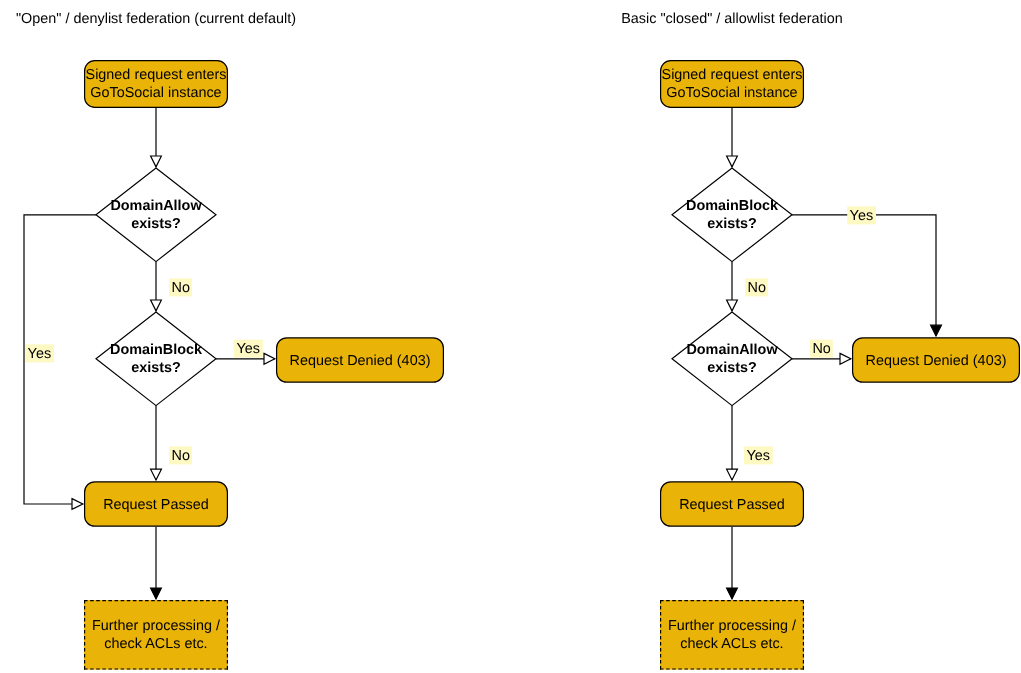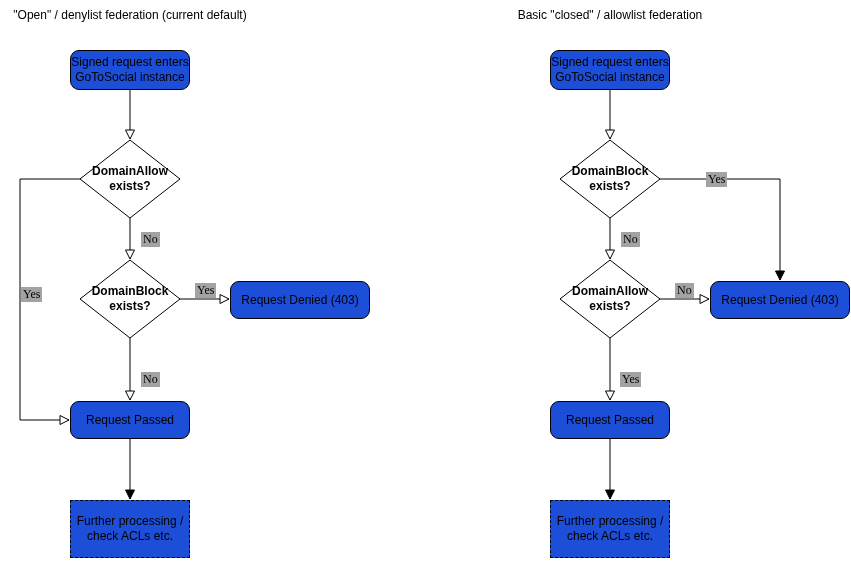--- a/index.html
+++ b/index.html
@@ -21,40 +21,39 @@
     white-space: nowrap;
   }
   .node {
     position: absolute;
     box-sizing: border-box;
     display: flex;
     align-items: center;
     justify-content: center;
     text-align: center;
     white-space: pre-line;
-    background: #1d4ed8;
+    background: #eab308;
     border: 1px solid #000000;
   }
   .rounded { border-radius: 9px; }
   .dashed  { border-style: dashed; }
   .diamond-label {
     position: absolute;
     display: flex;
     align-items: center;
     justify-content: center;
     text-align: center;
     white-space: pre-line;
     font-weight: bold;
   }
   .edge-label {
     position: absolute;
-    background: #a3a3a3;
+    background: #fef9c3;
     padding: 0 2px;
     white-space: nowrap;
-    font-family: Liberation Serif, serif;
   }
 </style>
 </head>
 <body>
 
 <div id="canvas">
 
   <svg id="edges" width="851" height="561" viewBox="0 0 851 561" xmlns="http://www.w3.org/2000/svg">
     <defs>
       <marker id="mOpen" viewBox="0 0 12 12" refX="10.5" refY="6" markerWidth="12" markerHeight="12" orient="auto-start-reverse">

